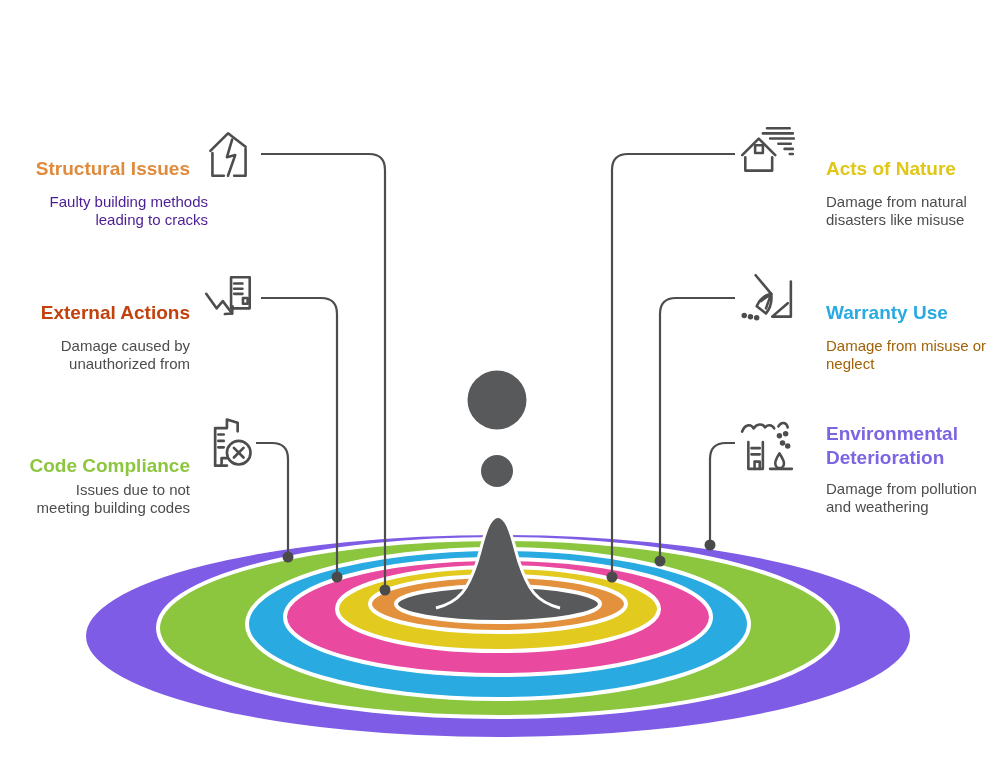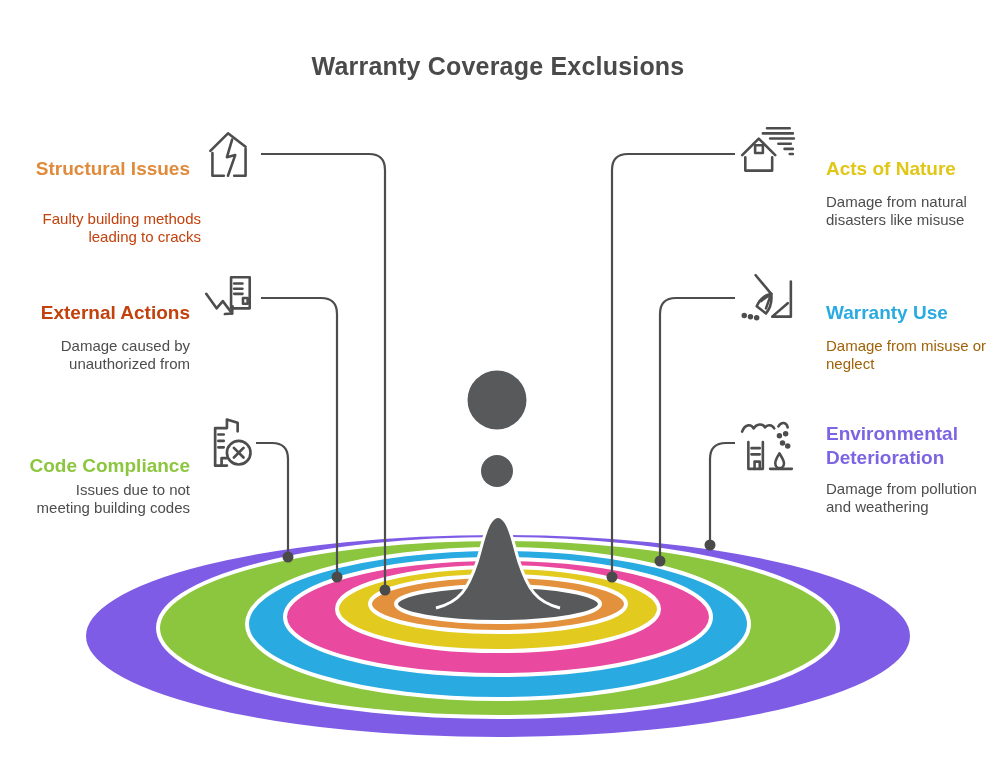--- a/index.html
+++ b/index.html
@@ -16,21 +16,20 @@
   .left .item-title,.left .item-desc{text-align:right;}
   .right .item-title,.right .item-desc{text-align:left;margin-left:20px;}
   .icon{position:absolute;}
   .icon g{fill:none;stroke-width:2.5;stroke-linecap:round;stroke-linejoin:round;}
 </style>
 </head>
 <body>
 
 <div id="page">
 
-  <div class="page-title" style="color: rgb(74, 74, 74);">Warranty Coverage Exclusions</div>
 
   <svg id="art" viewBox="0 0 996 784">
 
     <ellipse class="ring" cx="498" cy="636" rx="414" ry="103" fill="#7e5ce5"></ellipse>
     <ellipse class="ring" cx="498" cy="628" rx="340" ry="89" fill="#8cc63f"></ellipse>
     <ellipse class="ring" cx="498" cy="624" rx="251" ry="75" fill="#29abe2"></ellipse>
     <ellipse class="ring" cx="498" cy="617" rx="213" ry="58" fill="#e9499e"></ellipse>
     <ellipse class="ring" cx="498" cy="609" rx="161" ry="42" fill="#e2ca1e"></ellipse>
     <ellipse class="ring" cx="498" cy="604" rx="128" ry="28" fill="#e3913c"></ellipse>
     <ellipse class="ring" cx="498" cy="604" rx="102" ry="18" fill="#58595b"></ellipse>
@@ -54,21 +53,21 @@
     <circle cx="385" cy="590" r="5.5" fill="#4a4a4a"></circle>
     <circle cx="337" cy="577" r="5.5" fill="#4a4a4a"></circle>
     <circle cx="288" cy="557" r="5.5" fill="#4a4a4a"></circle>
     <circle cx="612" cy="577" r="5.5" fill="#4a4a4a"></circle>
     <circle cx="660" cy="561" r="5.5" fill="#4a4a4a"></circle>
     <circle cx="710" cy="545" r="5.5" fill="#4a4a4a"></circle>
   </svg>
 
   <div class="left">
     <div class="item-title" style="left: 0px; top: 157px; width: 190px; color: rgb(224, 139, 60);">Structural Issues</div>
-    <div class="item-desc" style="left: 26px; top: 193px; width: 175px; color: #c2410c; margin-top: 17px;">Faulty building methods leading to cracks</div>
+    <div class="item-desc" style="left: 33px; top: 193px; width: 175px; color: #4c1d95;">Faulty building methods leading to cracks</div>
     <svg class="icon" style="left:200px;top:124px" width="58" height="58" viewBox="0 0 56 56">
       <g stroke="#4d4d4d">
         <path d="M 10 26 L 27 9 L 44 22"></path>
         <path d="M 12 28 L 12 50 L 23 50"></path>
         <path d="M 31 15 L 26 32 L 34 30 L 27 50"></path>
         <path d="M 44 24 L 44 50 L 33 50"></path>
       </g>
     </svg>
   </div>
 

